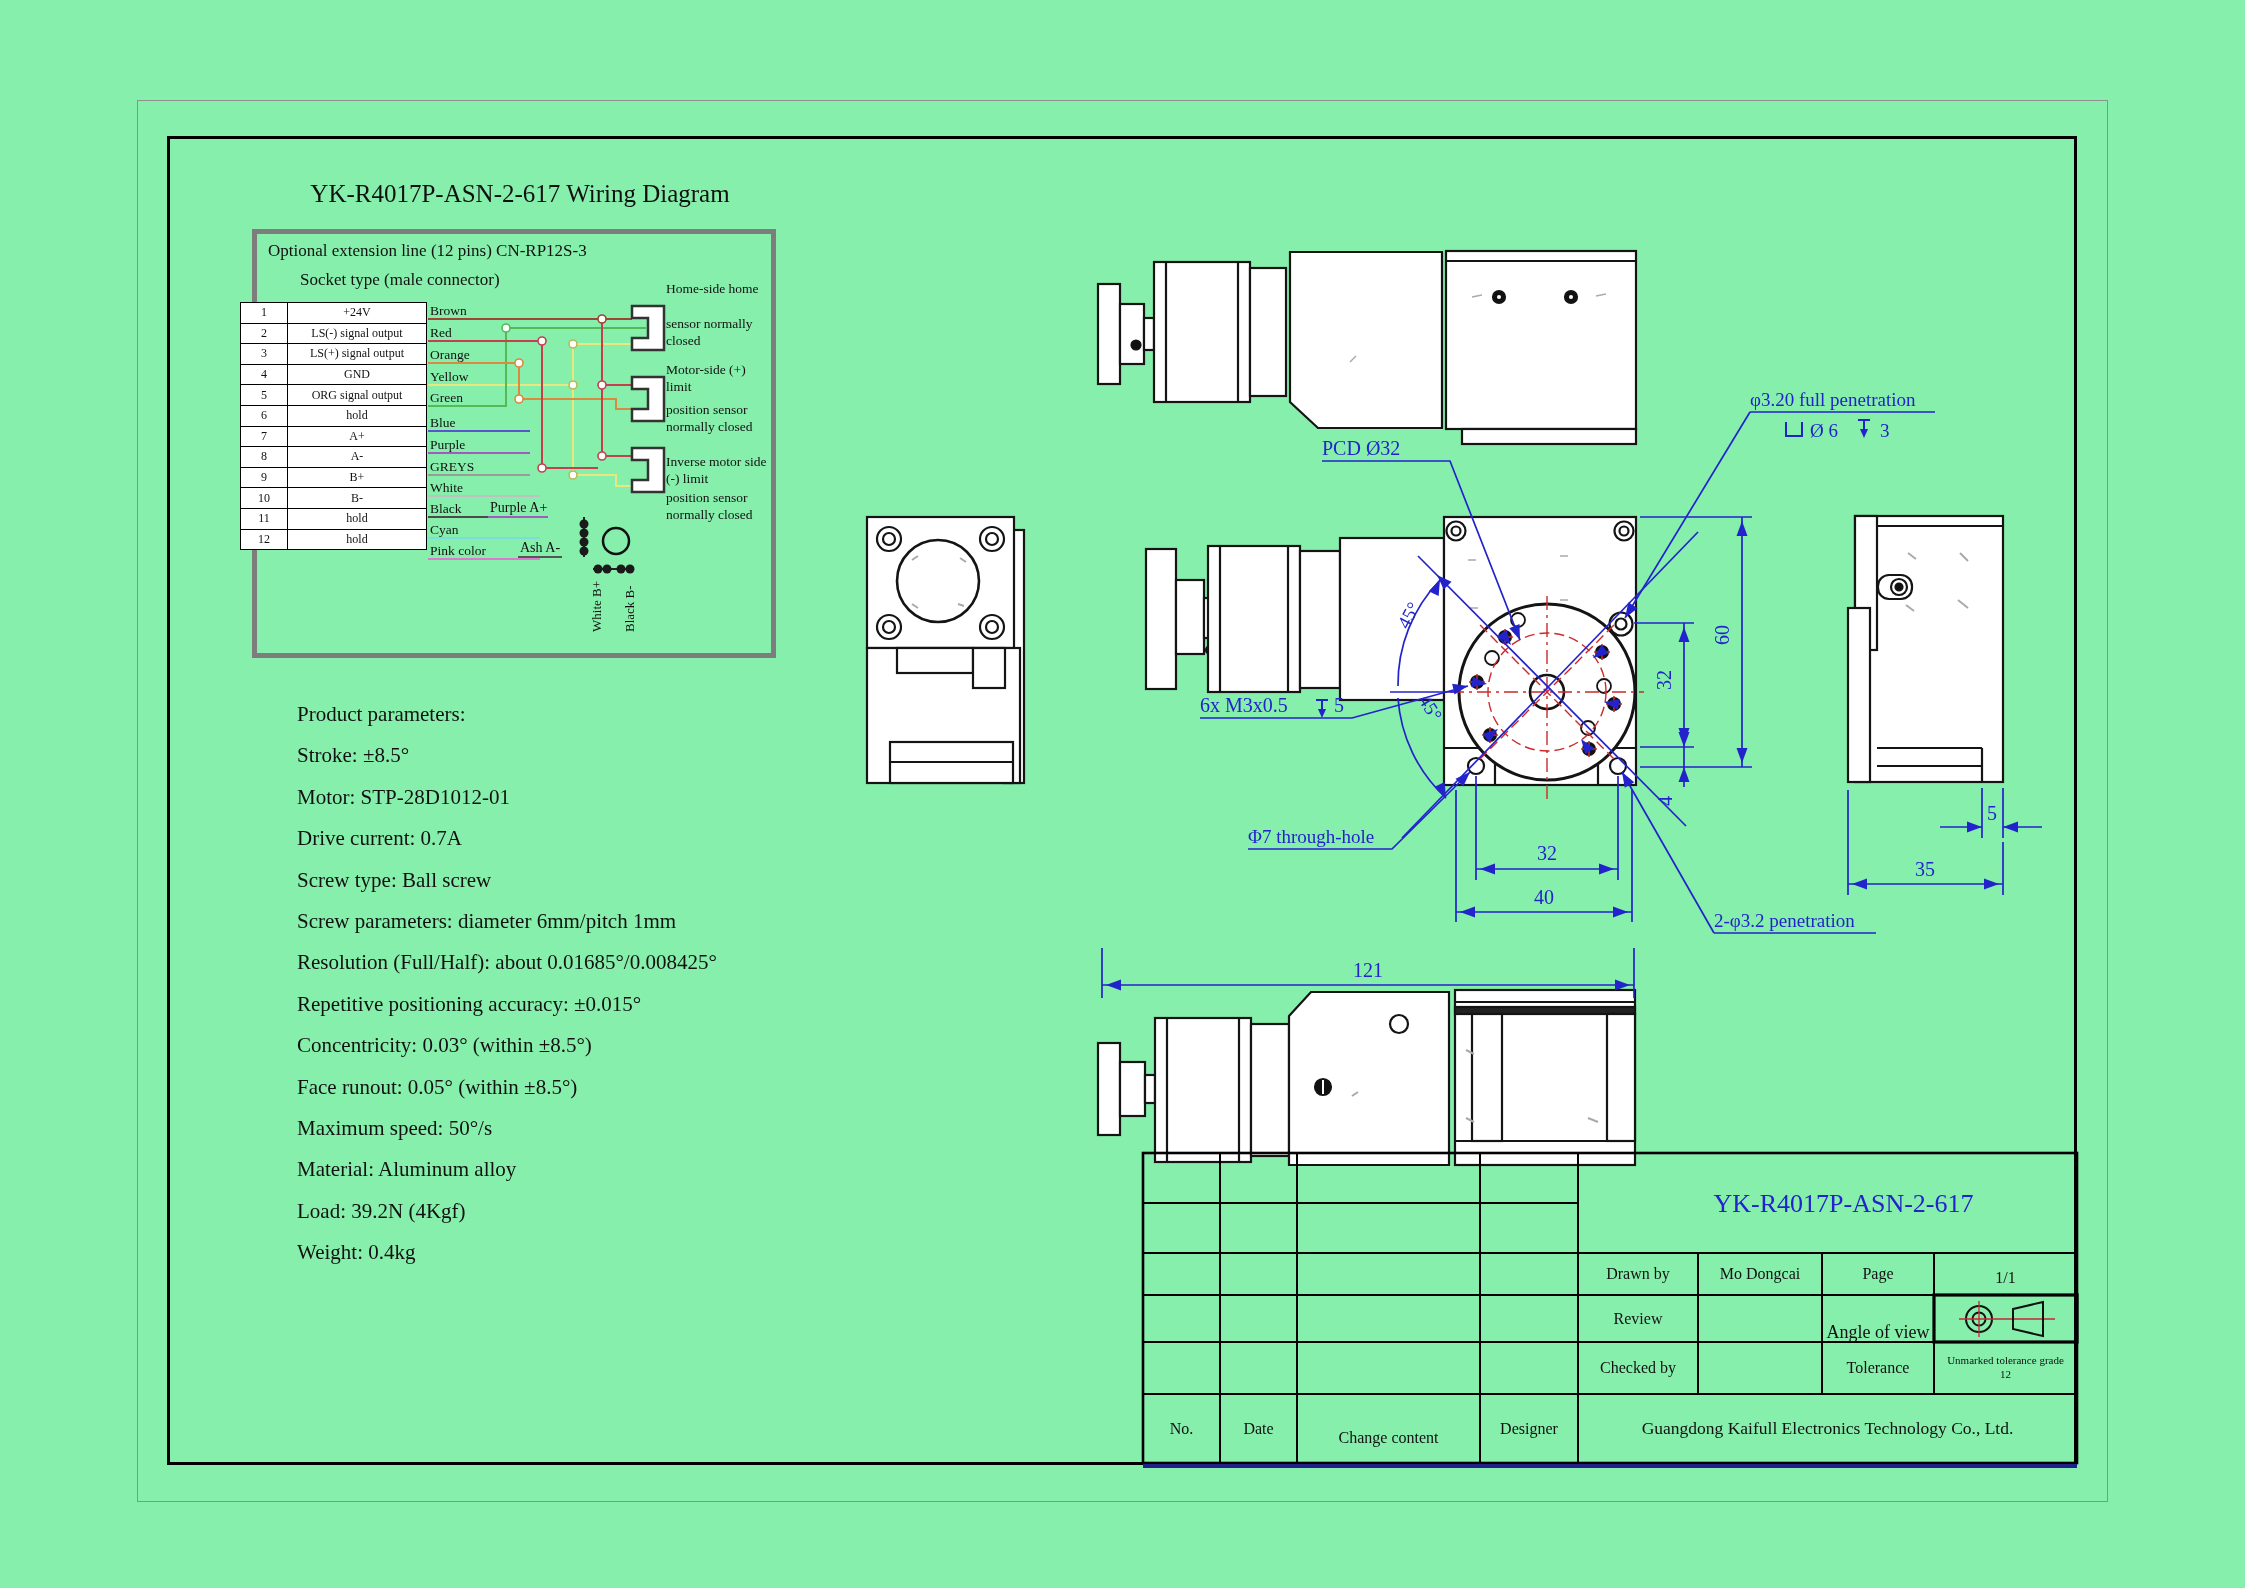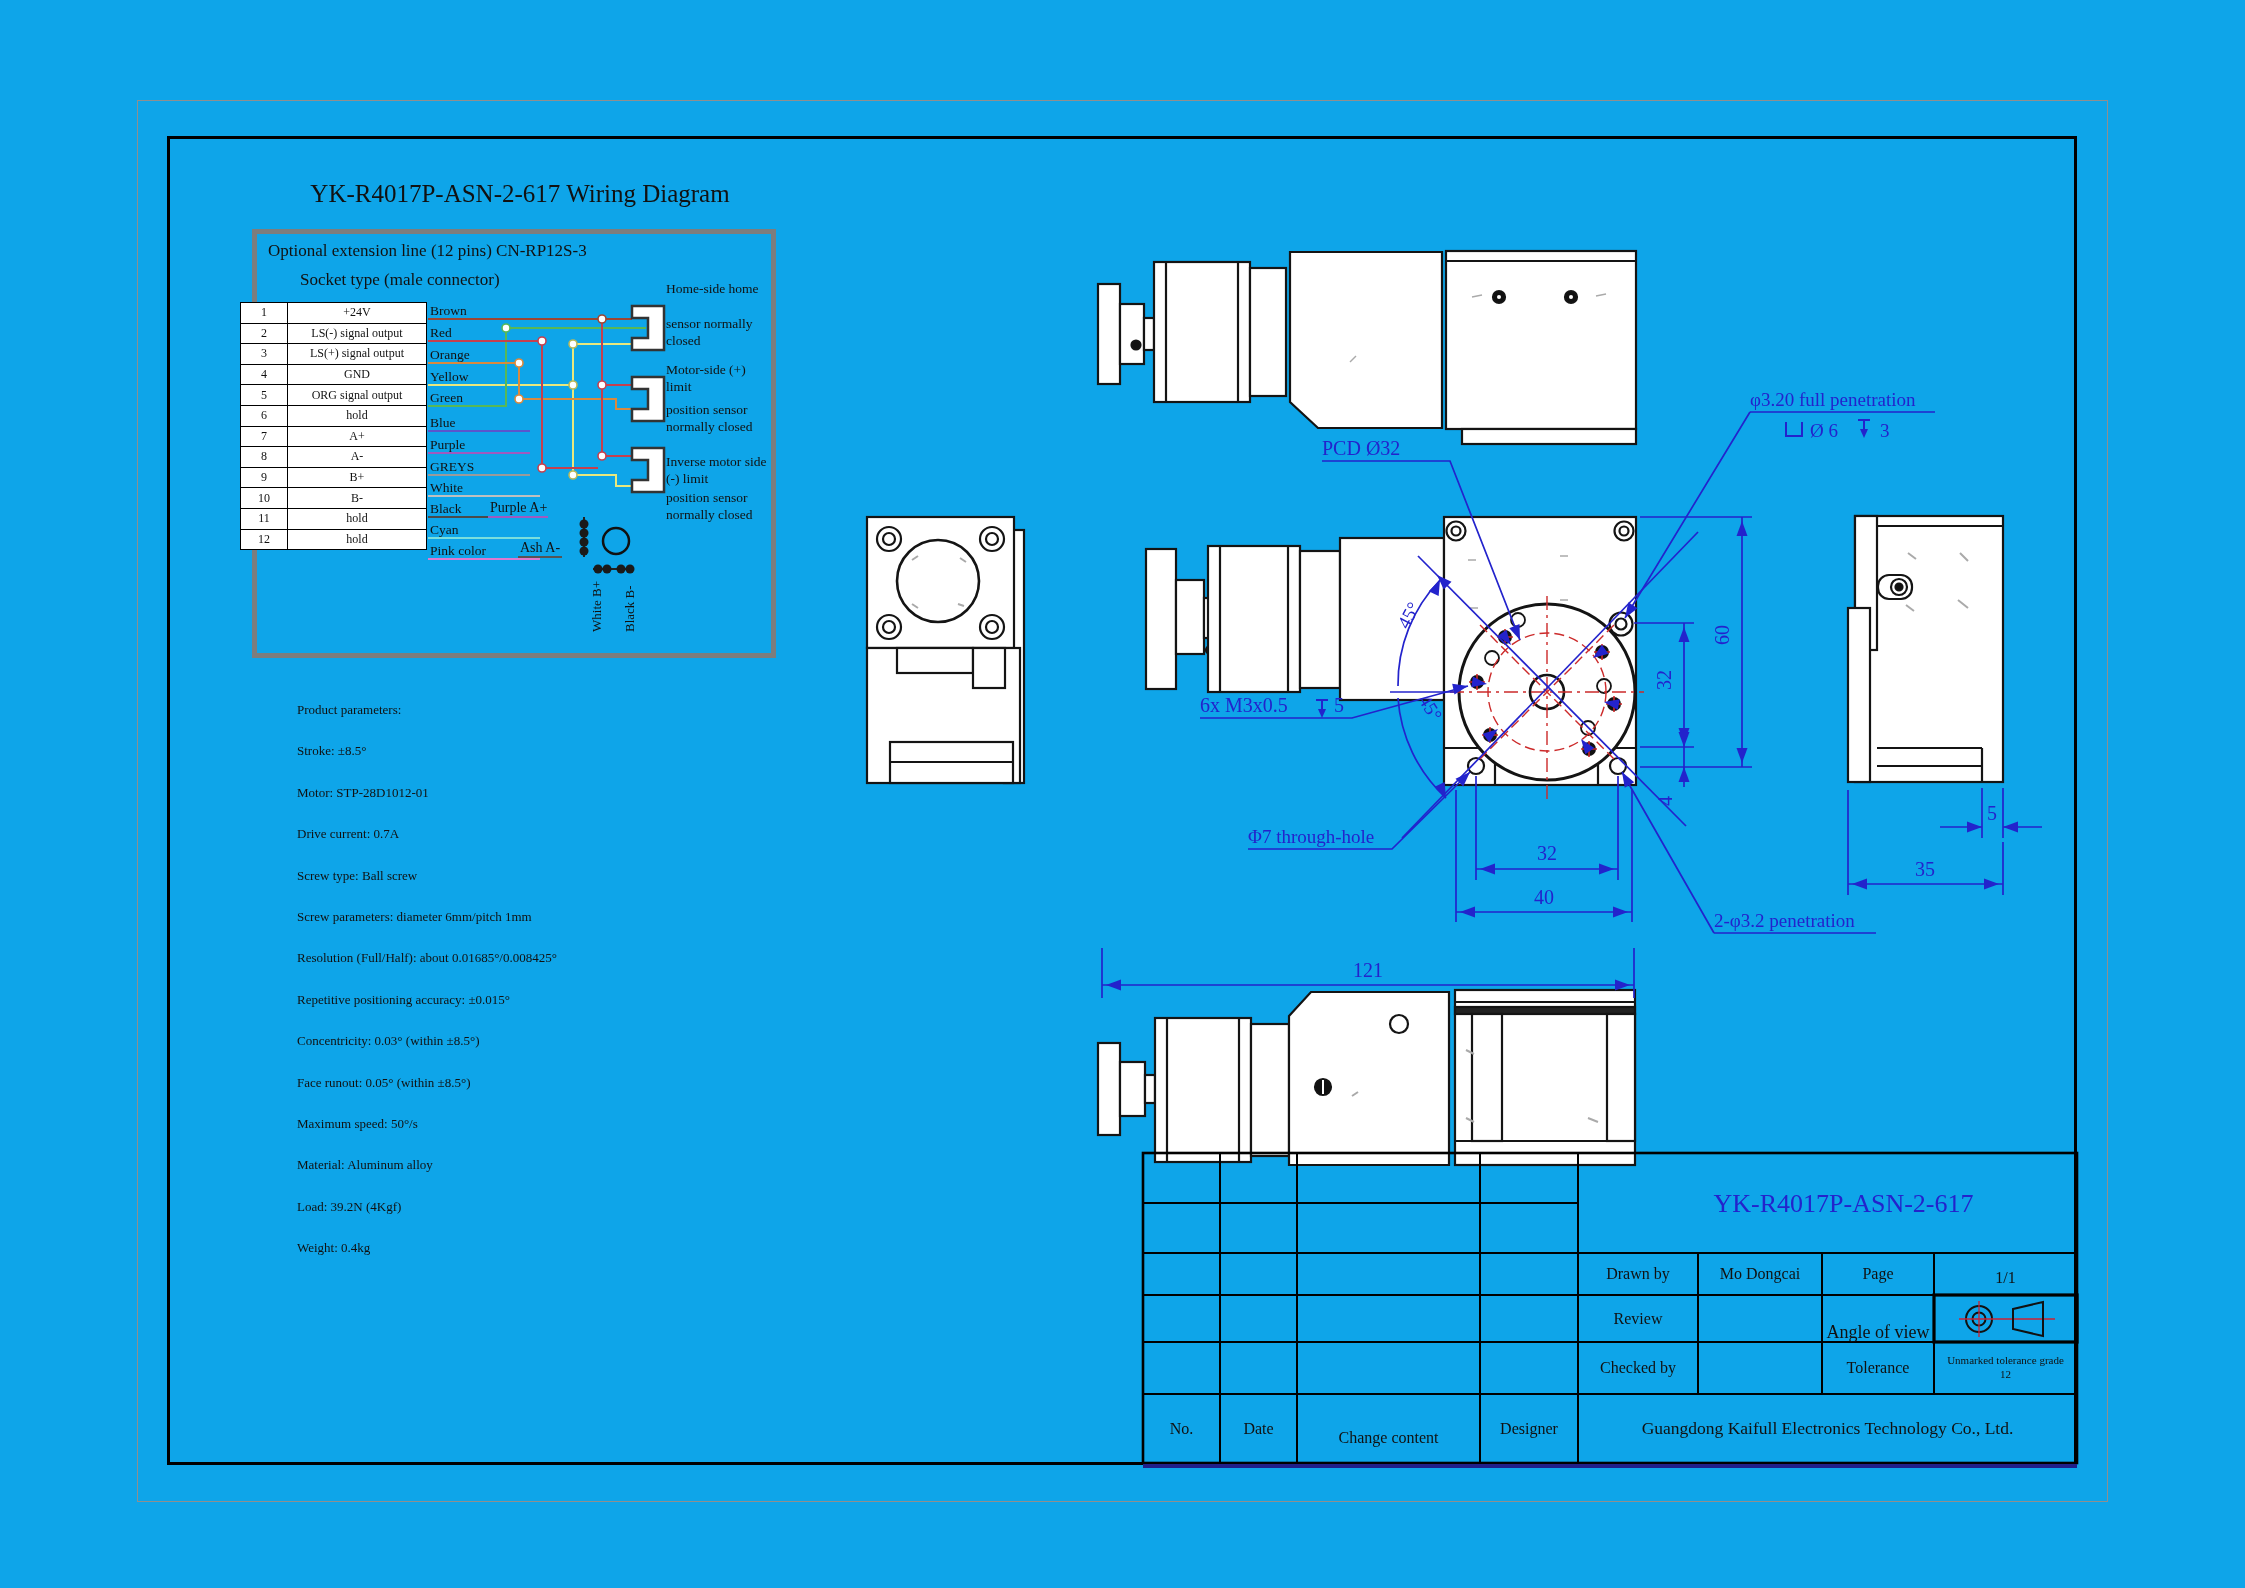--- a/index.html
+++ b/index.html
@@ -1,30 +1,30 @@
 <!DOCTYPE html>
 <html><head>
 <meta charset="utf-8">
 <style>
   html,body{margin:0;padding:0;background:#fff;}
-  #sheet{position:relative;width:2245px;height:1588px;background:#0ea5e9;
+  #sheet{position:relative;width:2245px;height:1588px;background:#86efac;
          font-family:"Liberation Serif", "DejaVu Serif", serif;color:#111;overflow:hidden;}
   .abs{position:absolute;}
   #outer-frame{left:137px;top:100px;width:1969px;height:1400px;border:1px solid #8f8f8f;}
   #inner-frame{left:167px;top:136px;width:1910px;height:1329px;border:3px solid #000;box-sizing:border-box;}
   #doc-title{left:250px;top:180px;width:540px;text-align:center;font-size:25px;}
   #wiring-box{left:252px;top:229px;width:524px;height:429px;border:5px solid #7d7d7d;box-sizing:border-box;}
   #wiring-h1{left:268px;top:241px;font-size:17px;}
   #wiring-h2{left:300px;top:270px;font-size:17px;}
   #pin-table{left:240px;top:302px;border-collapse:collapse;background:#fff;}
   #pin-table td{border:1.6px solid #000;height:19.6px;padding:0 2px;font-size:12px;text-align:center;}
   #pin-table td.no{width:42px;} #pin-table td.lbl{width:134px;}
   .wire-label{left:430px;font-size:13.5px;white-space:nowrap;}
   .conn-label{left:666px;font-size:13.5px;white-space:nowrap;}
-  .param-line{height:41.4px;font-size:13px;white-space:nowrap;}
+  .param-line{height:41.4px;font-size:21px;white-space:nowrap;}
   .tb-cell{display:flex;align-items:center;justify-content:center;text-align:center;font-size:16px;box-sizing:border-box;}
   #tb-model{font-size:26px;color:#2323cc;}
   #tb-company{font-size:17.5px;}
   #tb-tolval{font-size:11px;line-height:1.25;}
   #tb-angle{font-size:18px;line-height:1.15;margin-top:14px;}
   svg text{font-family:"Liberation Serif","DejaVu Serif",serif;}
 </style>
 </head>
 <body>
 

